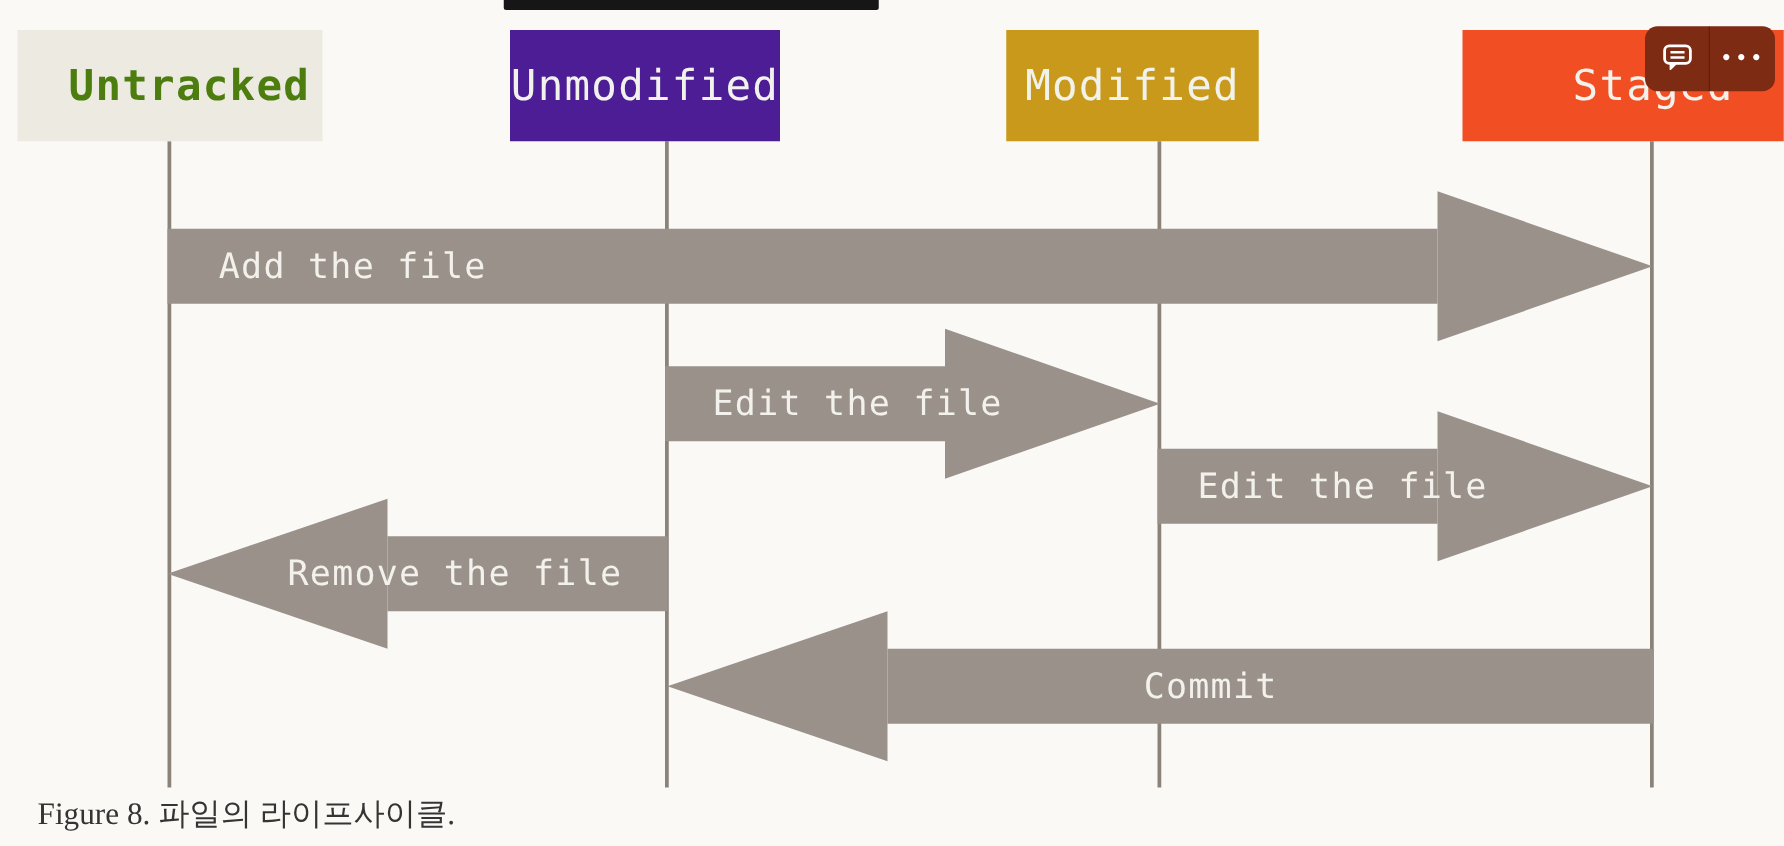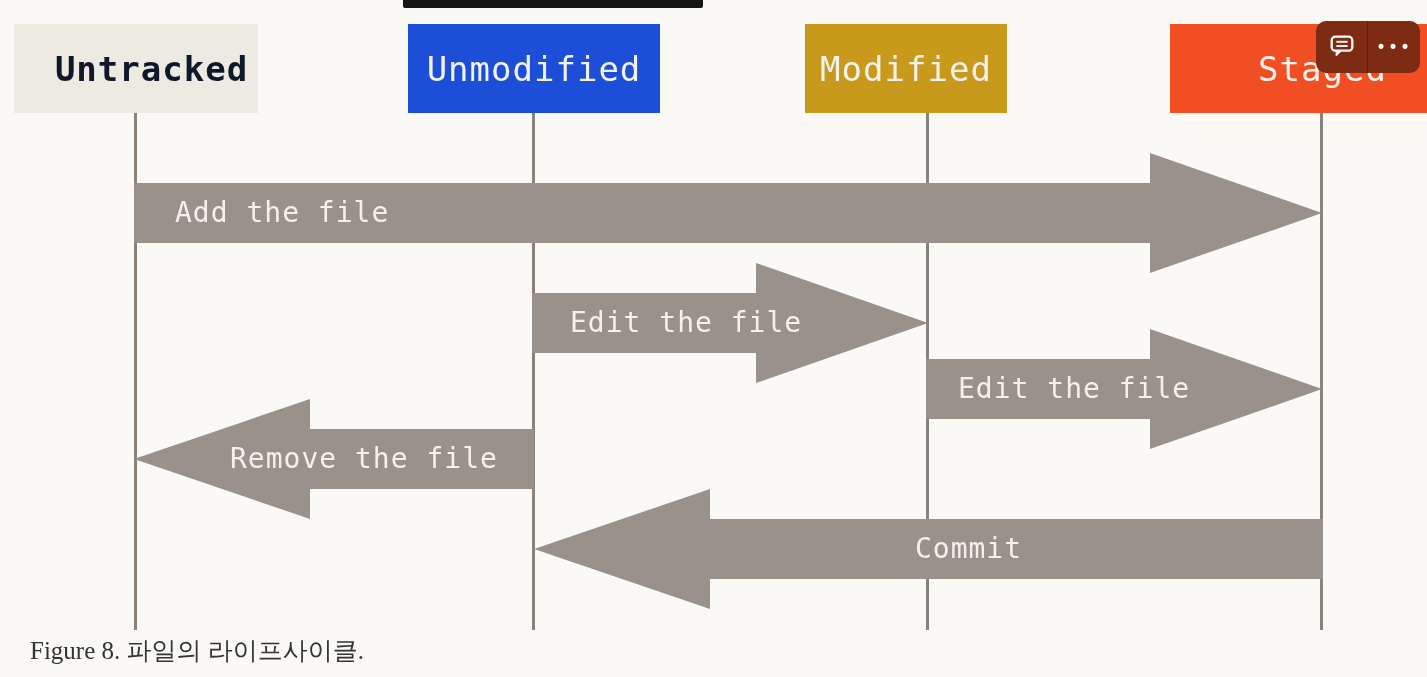--- a/index.html
+++ b/index.html
@@ -26,22 +26,22 @@
   .vl-unmodified { left:532px; }
   .vl-modified   { left:926px; }
   .vl-staged     { left:1320px; }
 
   
   .state-box {
     position:absolute; top:24px; height:89px; z-index:3;
     display:flex; align-items:center; justify-content:center;
     font-size:34px; letter-spacing:1px;
   }
-  .box-untracked  { left:14px;   width:244px; background:#ECEAE1; color:#0f172a; font-weight:bold;padding-left:31px; }
-  .box-unmodified { left:408px;  width:252px; background:#1d4ed8; color:#F2F2EC; }
+  .box-untracked  { left:14px;   width:244px; background:#ECEAE1; color:#4d7c0f; font-weight:bold;padding-left:31px; }
+  .box-unmodified { left:408px;  width:216px; background:#4c1d95; color:#F2F2EC; }
   .box-modified   { left:805px;  width:202px; background:#C8991B; color:#F2F2EC; }
   .box-staged     { left:1170px; width:305px; background:#F24E24; color:#F2F2EC; }
 
   
   .arrow { position:absolute; height:120px; z-index:2; }
   .arrow .body {
     position:absolute; top:30px; height:60px; background:#99918A;
   }
   .arrow .head { position:absolute; top:0; width:0; height:0; }
   .arrow .head.right {

